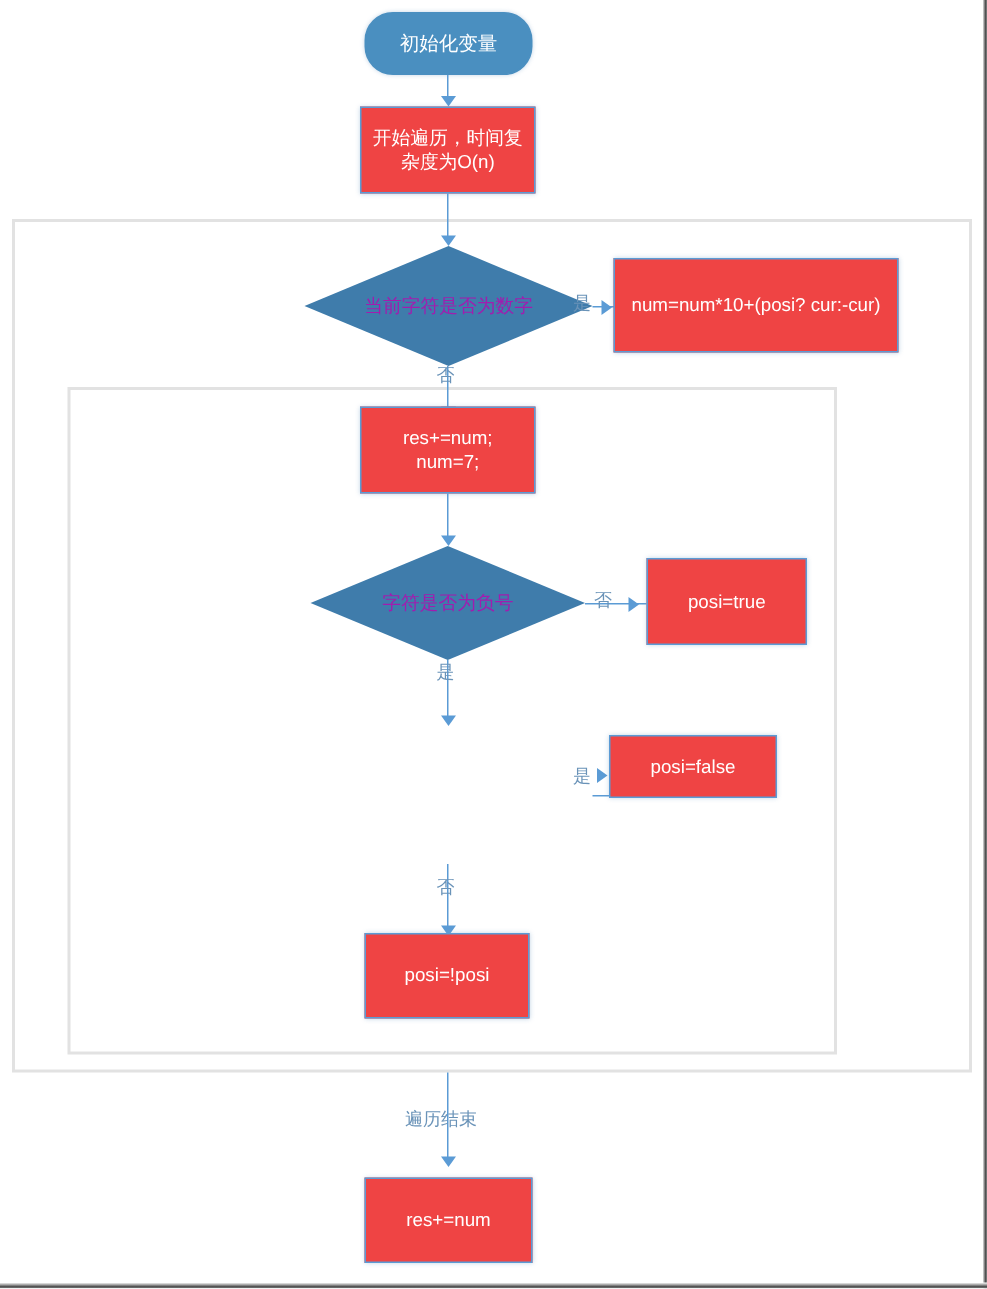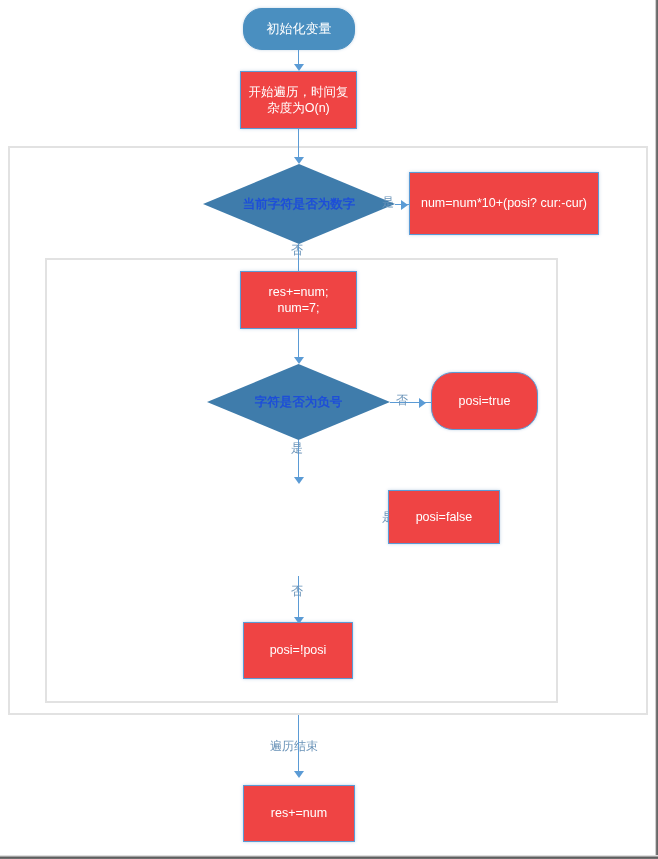--- a/index.html
+++ b/index.html
@@ -76,27 +76,26 @@
     display: block;
     overflow: visible;
   }
   .diamond-label {
     position: absolute;
     left: 0; top: 0;
     width: 100%; height: 100%;
     display: flex;
     align-items: center;
     justify-content: center;
-    color: #1d4ed8;
+    color: #a21caf;
     font-size: 12.5px;
     line-height: 1.3;
     text-align: center;
     white-space: pre-line;
     pointer-events: none;
-    font-weight: bold;
   }
 
   
   .vline {
     position: absolute;
     width: 1px;
     background: #5b9bd5;
   }
   .hline {
     position: absolute;
@@ -171,32 +170,32 @@
     <svg viewBox="0 0 183 76" preserveAspectRatio="none">
       <polygon points="91.5,0 183,38 91.5,76 0,38" fill="#3f7cab"></polygon>
     </svg>
     <div class="diamond-label">字符是否为负号</div>
   </div>
 
   <div class="hline" style="left:390px; top:402px; width:41px;"></div>
   <div class="edge-label-cn" style="left:396px; top:394px;">否</div>
   <div class="arrow-right" style="left:419px; top:398px;"></div>
 
-  <div class="node rect" style="left:431px; top:372px; width:107px; height:58px;border-radius:22px;">posi=true</div>
+  <div class="node rect" style="left:431px; top:372px; width:107px; height:58px;">posi=true</div>
 
   <div class="vline" style="left:298px; top:440px; height:40px;"></div>
   <div class="edge-label-cn" style="left:291px; top:442px;">是</div>
   <div class="arrow-down" style="left:294px; top:477px;"></div>
 
 
   <div class="hline" style="left:395px; top:530px; width:14px;"></div>
   <div class="edge-label-cn" style="left:382px; top:511px;">是</div>
   <div class="arrow-right" style="left:398px; top:512px;"></div>
 
-  <div class="node rect" style="left:388px; top:490px; width:112px; height:54px;">posi=false</div>
+  <div class="node rect" style="left:406px; top:490px; width:112px; height:42px;">posi=false</div>
 
   <div class="vline" style="left:298px; top:576px; height:44px;"></div>
   <div class="edge-label-cn" style="left:291px; top:585px;">否</div>
   <div class="arrow-down" style="left:294px; top:617px;"></div>
 
   <div class="node rect" style="left:243px; top:622px; width:110px; height:57px;">posi=!posi</div>
 
   <div class="vline" style="left:298px; top:715px; height:58px;"></div>
   <div class="edge-label-cn" style="left:270px; top:740px;">遍历结束</div>
   <div class="arrow-down" style="left:294px; top:771px;"></div>

